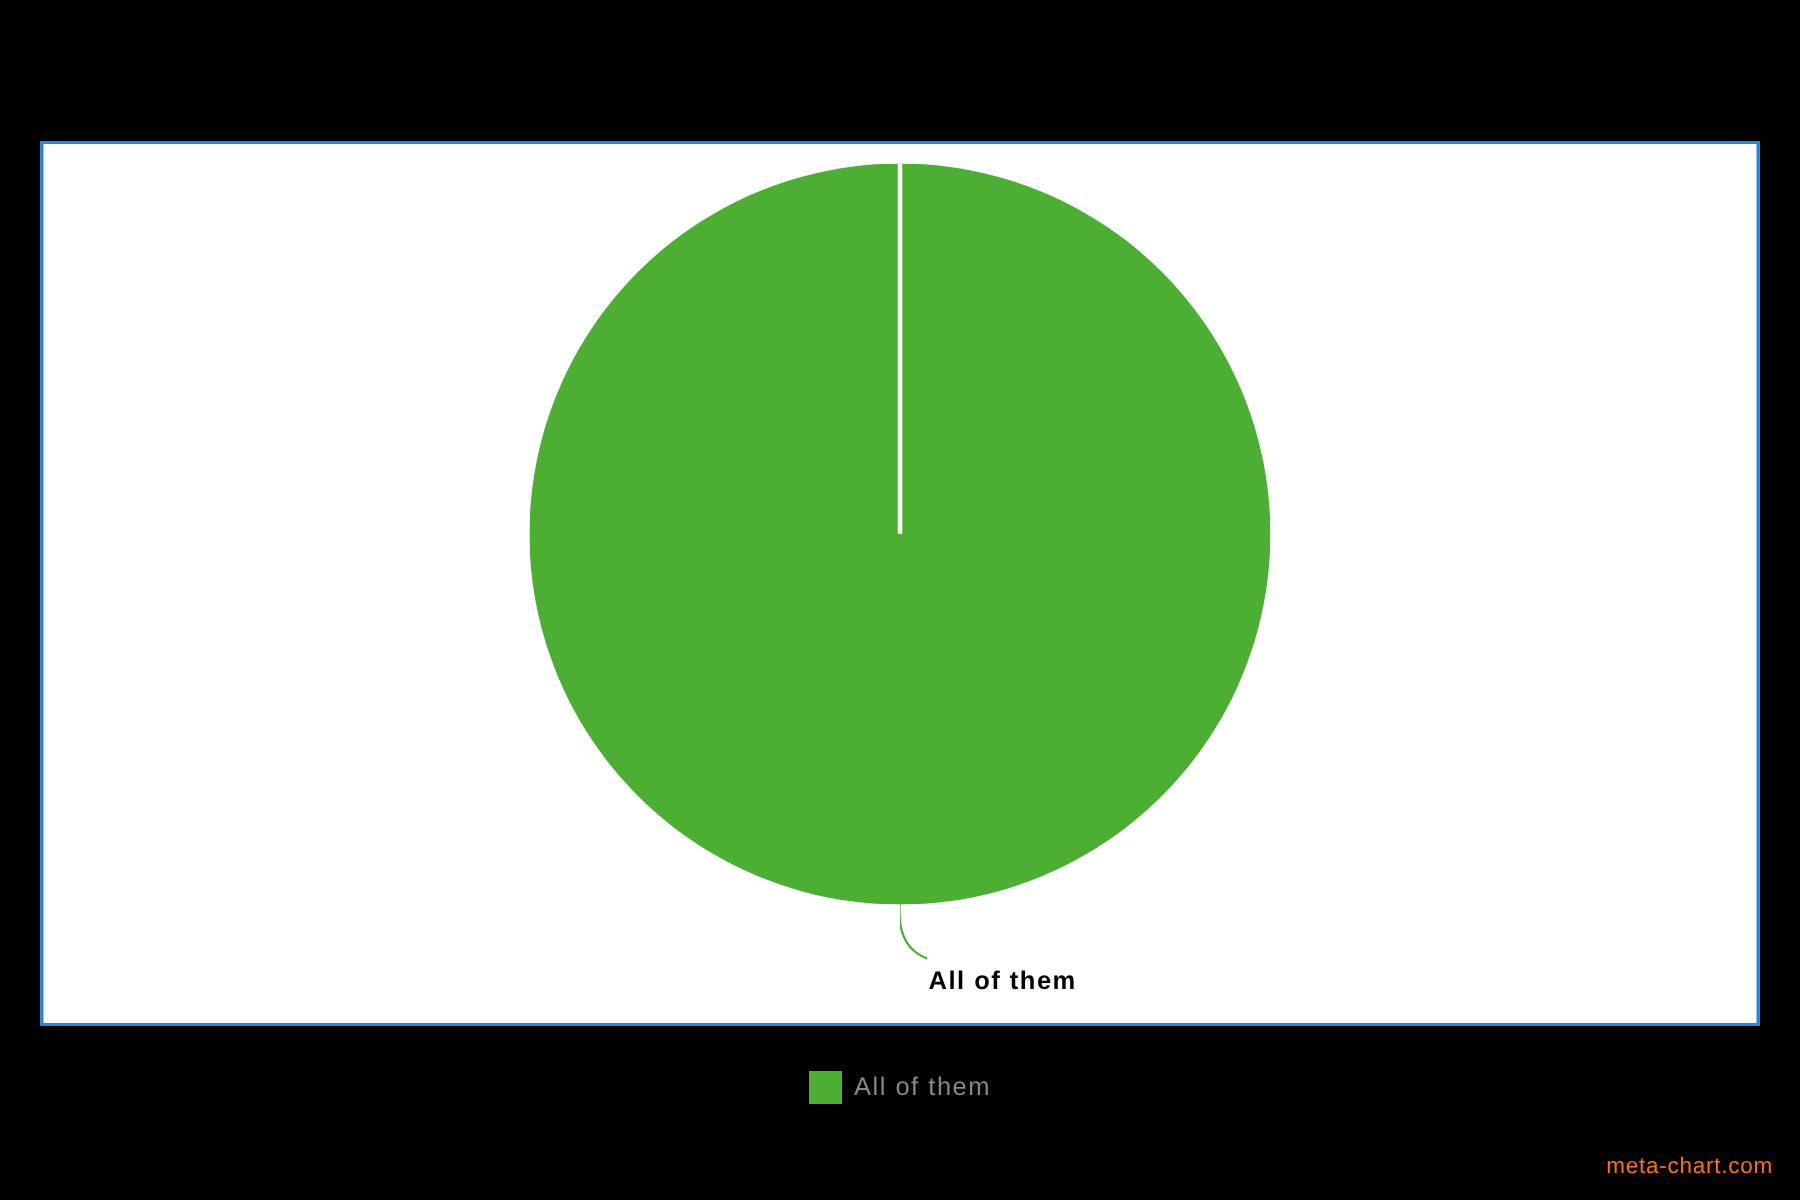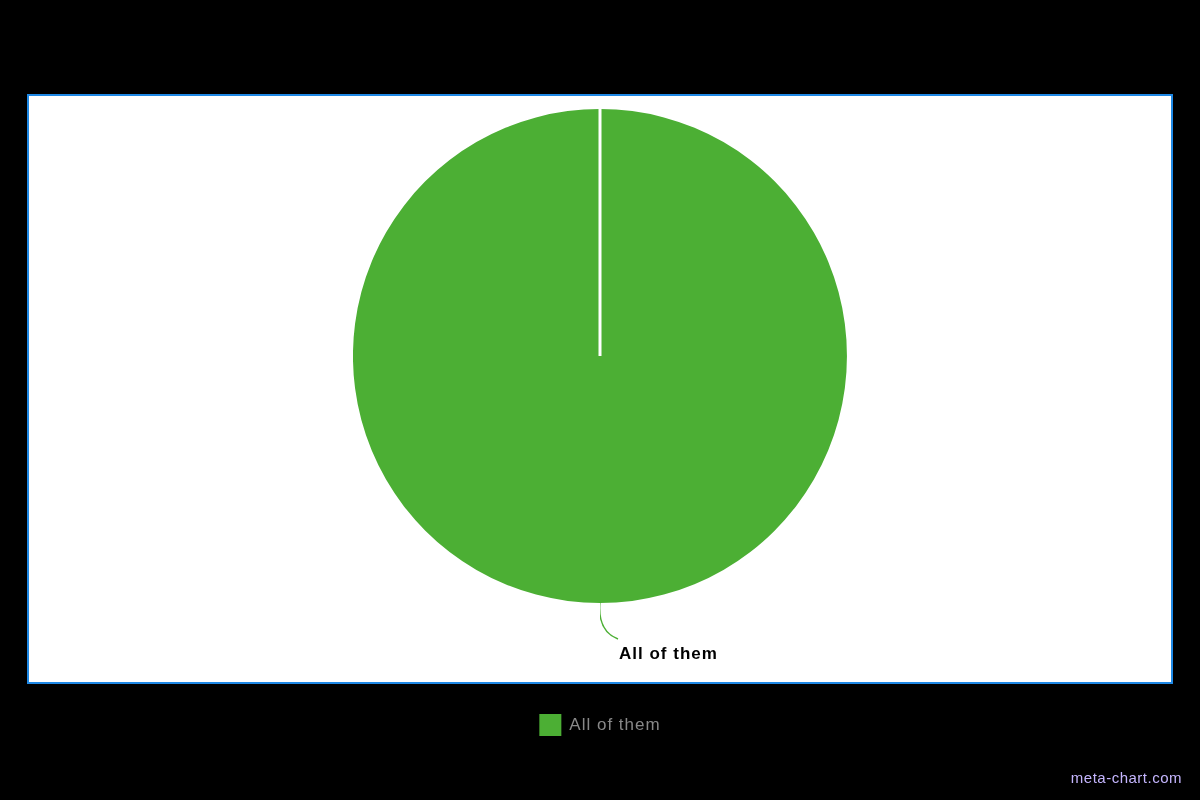--- a/index.html
+++ b/index.html
@@ -69,21 +69,21 @@
     .legend-label {
       font-size: 17px;
       color: #888888;
       letter-spacing: 1px;
     }
     .watermark {
       position: absolute;
       bottom: 14px;
       right: 18px;
       font-size: 15px;
-      color: #c4b5fd;
+      color: #f97316;
       letter-spacing: 0.5px;
     }
   </style>
 </head>
 <body>
 
 <div class="chart-container">
   <div class="pie-wrapper">
     <svg class="pie-slice" viewBox="0 0 494 494">
       <path d="M 247 247 L 247 0 A 247 247 0 1 1 246.9 0 Z" fill="#4caf34"></path>

